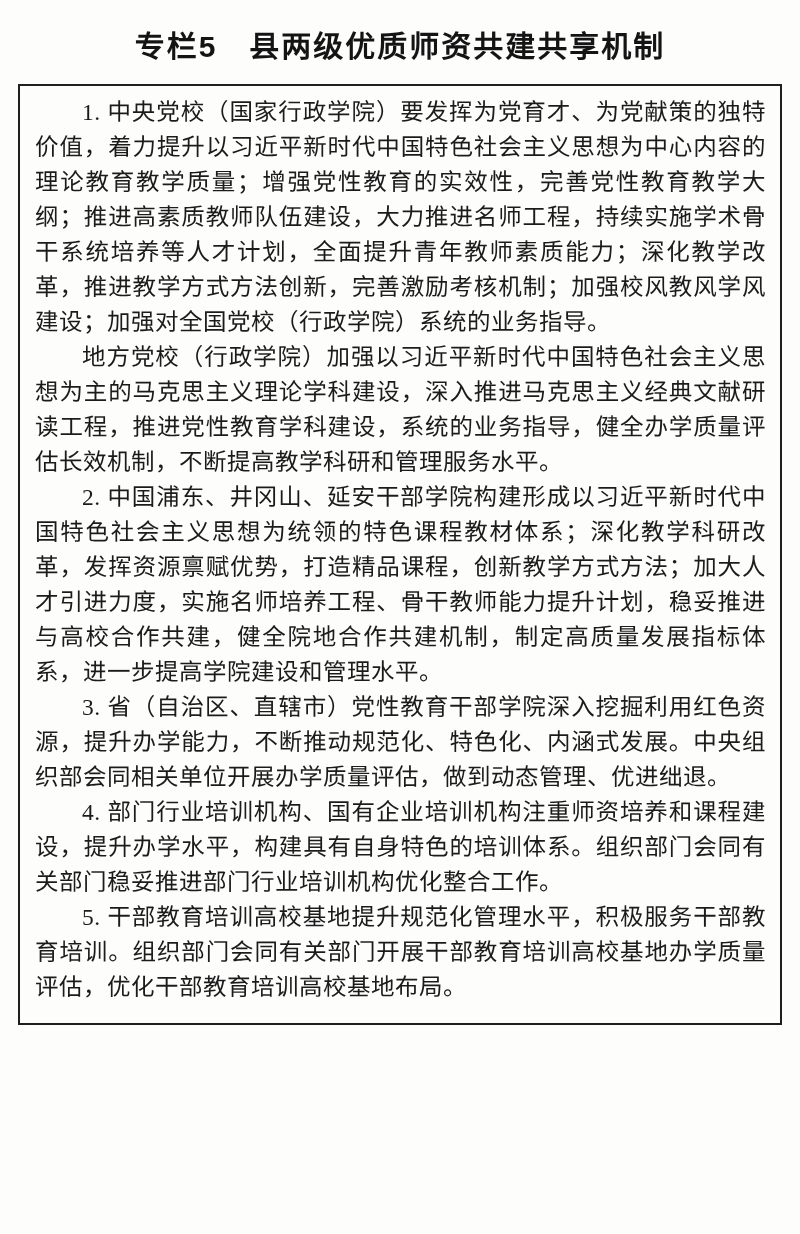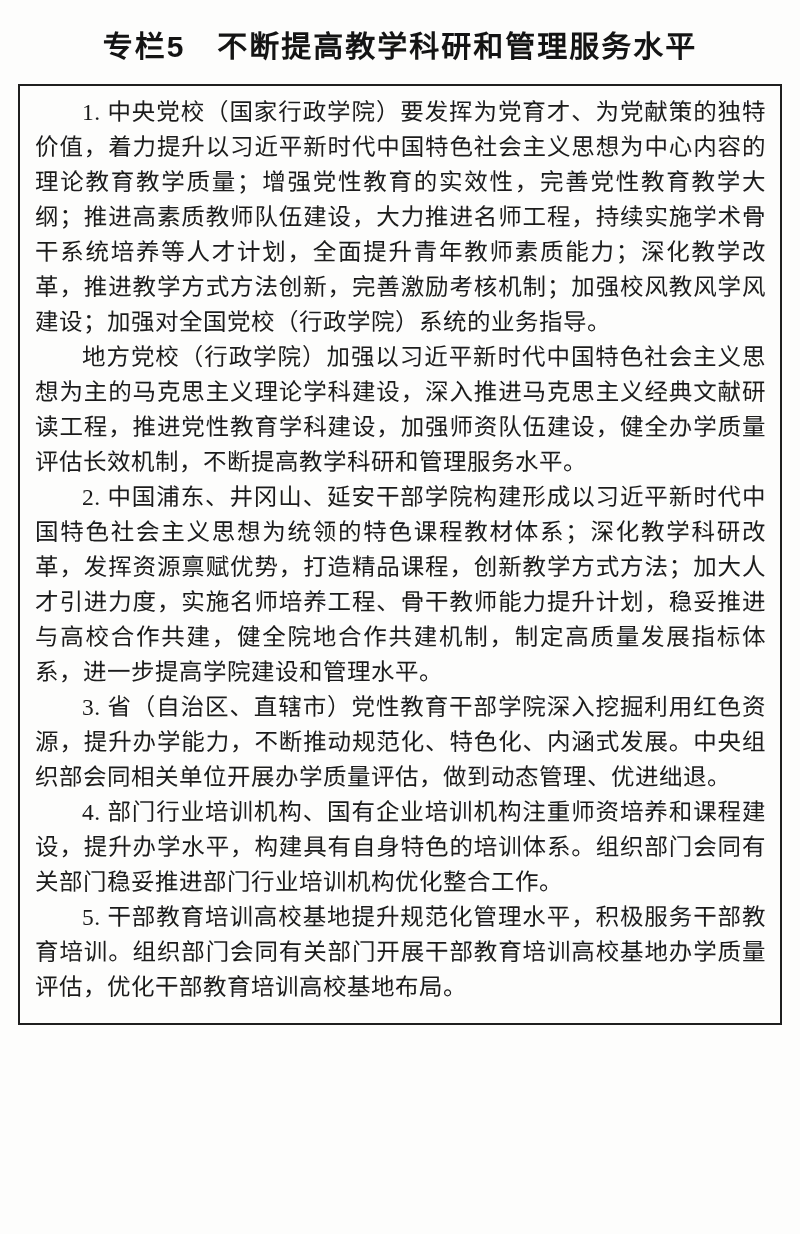--- a/index.html
+++ b/index.html
@@ -44,24 +44,24 @@
     line-height: 35px;
     letter-spacing: 0.5px;
     word-break: break-all;
   }
 </style>
 </head>
 <body>
 
 <div class="page">
 
-  <div class="page-title">专栏5　不断提高教学科研和管理服务水平</div>
+  <div class="page-title">专栏5　县两级优质师资共建共享机制</div>
 
   <div class="content-box">
     <p>1. 中央党校（国家行政学院）要发挥为党育才、为党献策的独特价值，着力提升以习近平新时代中国特色社会主义思想为中心内容的理论教育教学质量；增强党性教育的实效性，完善党性教育教学大纲；推进高素质教师队伍建设，大力推进名师工程，持续实施学术骨干系统培养等人才计划，全面提升青年教师素质能力；深化教学改革，推进教学方式方法创新，完善激励考核机制；加强校风教风学风建设；加强对全国党校（行政学院）系统的业务指导。</p>
-    <p>地方党校（行政学院）加强以习近平新时代中国特色社会主义思想为主的马克思主义理论学科建设，深入推进马克思主义经典文献研读工程，推进党性教育学科建设，加强师资队伍建设，健全办学质量评估长效机制，不断提高教学科研和管理服务水平。</p>
+    <p>地方党校（行政学院）加强以习近平新时代中国特色社会主义思想为主的马克思主义理论学科建设，深入推进马克思主义经典文献研读工程，推进党性教育学科建设，系统的业务指导，健全办学质量评估长效机制，不断提高教学科研和管理服务水平。</p>
     <p>2. 中国浦东、井冈山、延安干部学院构建形成以习近平新时代中国特色社会主义思想为统领的特色课程教材体系；深化教学科研改革，发挥资源禀赋优势，打造精品课程，创新教学方式方法；加大人才引进力度，实施名师培养工程、骨干教师能力提升计划，稳妥推进与高校合作共建，健全院地合作共建机制，制定高质量发展指标体系，进一步提高学院建设和管理水平。</p>
     <p>3. 省（自治区、直辖市）党性教育干部学院深入挖掘利用红色资源，提升办学能力，不断推动规范化、特色化、内涵式发展。中央组织部会同相关单位开展办学质量评估，做到动态管理、优进绌退。</p>
     <p>4. 部门行业培训机构、国有企业培训机构注重师资培养和课程建设，提升办学水平，构建具有自身特色的培训体系。组织部门会同有关部门稳妥推进部门行业培训机构优化整合工作。</p>
     <p>5. 干部教育培训高校基地提升规范化管理水平，积极服务干部教育培训。组织部门会同有关部门开展干部教育培训高校基地办学质量评估，优化干部教育培训高校基地布局。</p>
   </div>
 
 </div>
 
 </body></html>

